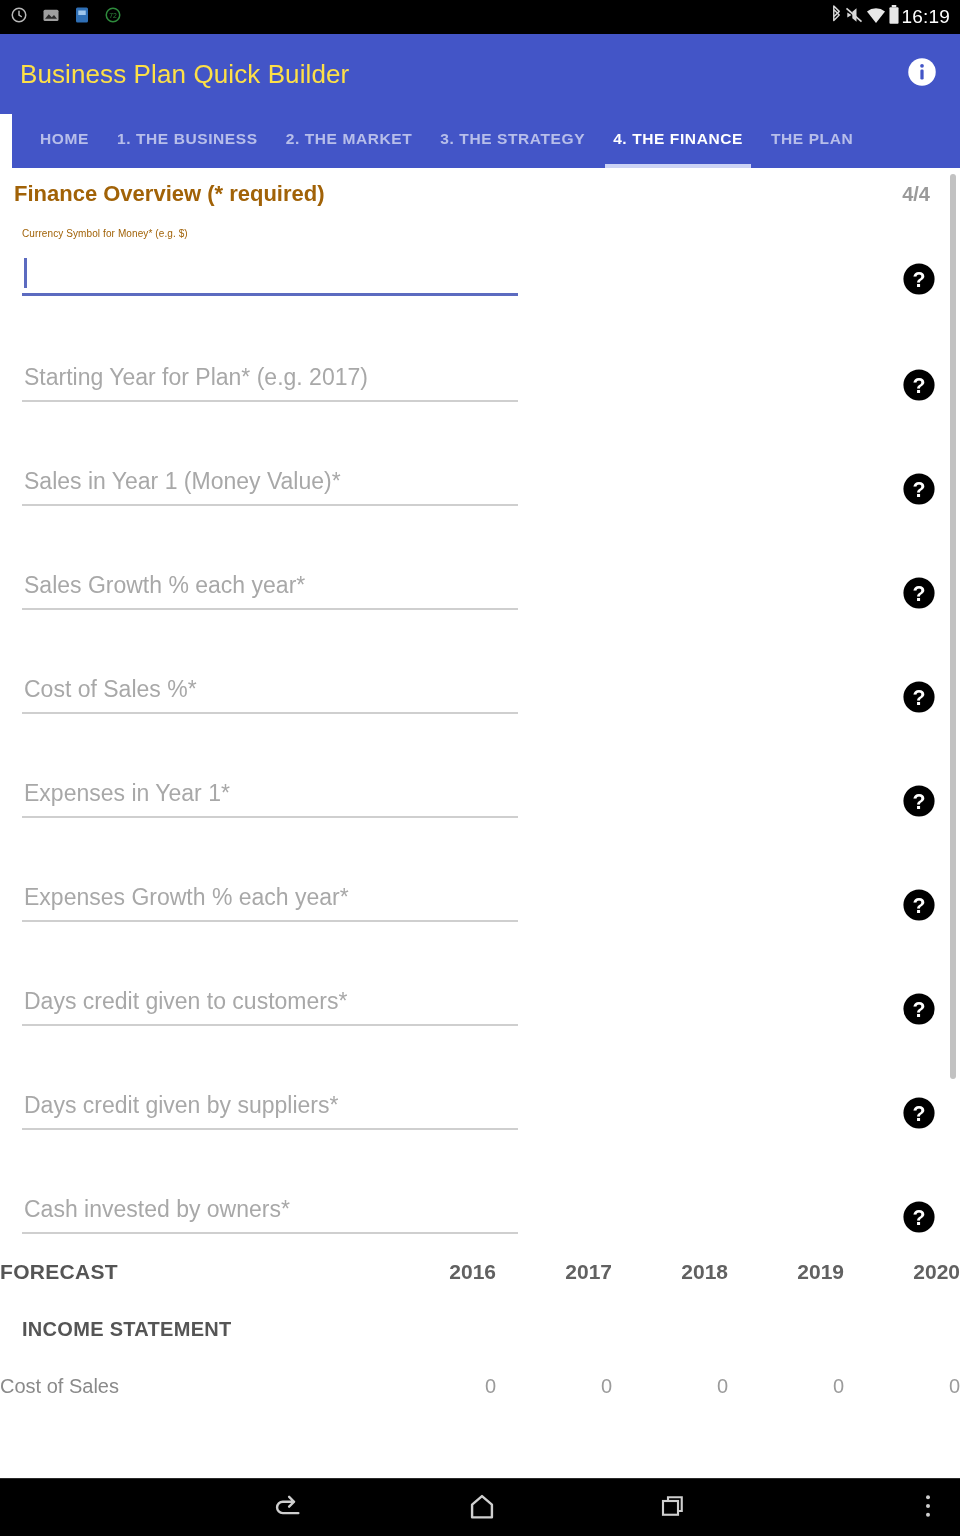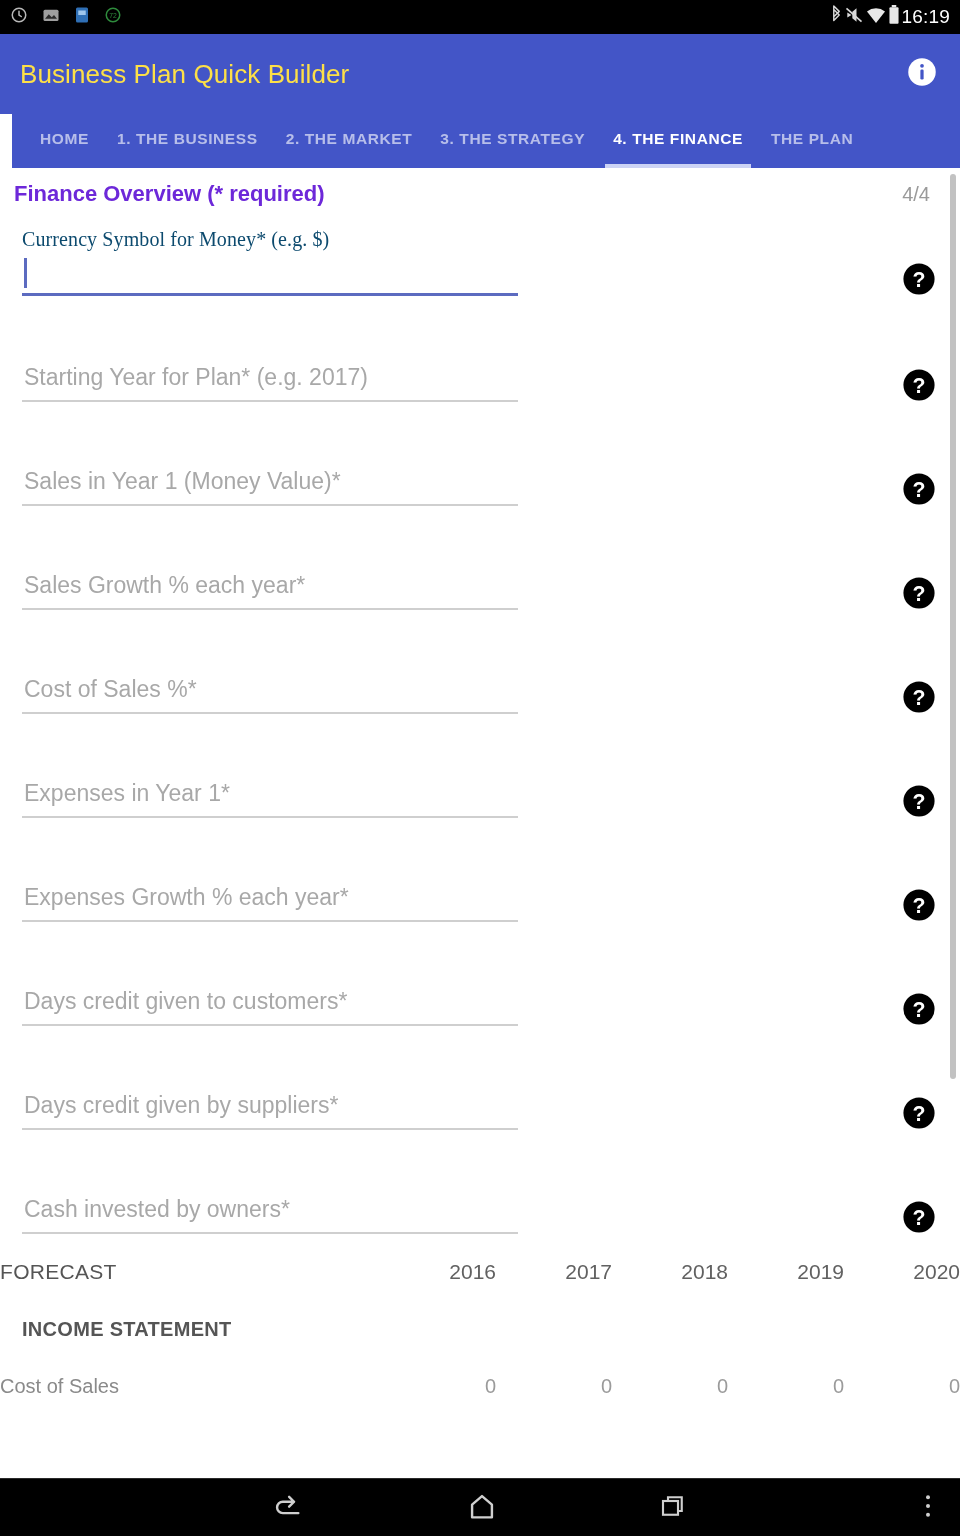--- a/index.html
+++ b/index.html
@@ -113,47 +113,47 @@
   .section-head {
     position: relative;
     height: 52px;
     display: flex;
     align-items: center;
     padding: 0 22px 0 14px;
   }
   .section-title {
     font-size: 22px;
     font-weight: bold;
-    color: #6d28d9;
+    color: #a16207;
   }
   .section-counter {
     margin-left: auto;
     font-size: 20px;
     color: #9a9a9a;
     padding-right: 8px;
+    font-weight: bold;
   }
 
   
   .field-row {
     position: relative;
     height: 104px;
   }
   .field-wrap {
     position: absolute;
     left: 22px;
     width: 496px;
   }
   .float-label {
     position: absolute;
     top: 4px; left: 0;
-    font-size: 20px;
-    color: #0c4a6e;
+    font-size: 10px;
+    color: #a16207;
     letter-spacing: 0.1px;
     white-space: nowrap;
-    font-family: Liberation Serif, serif;
   }
   .field-input {
     position: absolute;
     left: 0;
     width: 496px;
     height: 44px;
     border: none;
     border-bottom: 2px solid #cfcfcf;
     font-size: 23px;
     color: #5a5a5a;
@@ -186,30 +186,30 @@
   }
   .fc-table th, .fc-table td {
     padding: 0;
     height: 56px;
     vertical-align: middle;
   }
   .fc-head-label {
     text-align: left;
     padding-left: 22px;
     font-size: 21px;
-    font-weight: normal;
+    font-weight: bold;
     color: #555555;
     letter-spacing: 0.3px;
     width: 380px;
   }
   .fc-head-year {
     text-align: right;
     padding-right: 20px;
     font-size: 21px;
-    font-weight: normal;
+    font-weight: bold;
     color: #616161;
   }
   .fc-section td {
     padding-left: 22px;
     font-size: 20px;
     font-weight: bold;
     color: #555555;
     letter-spacing: 0.3px;
     height: 58px;
   }

